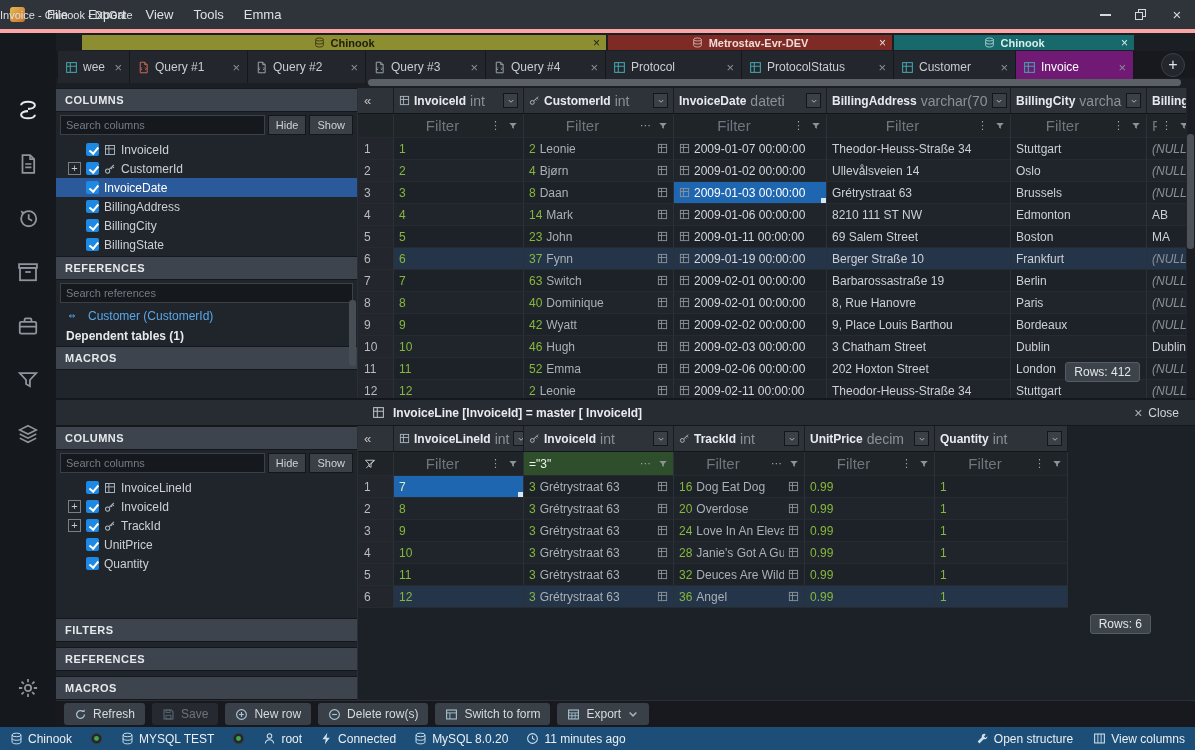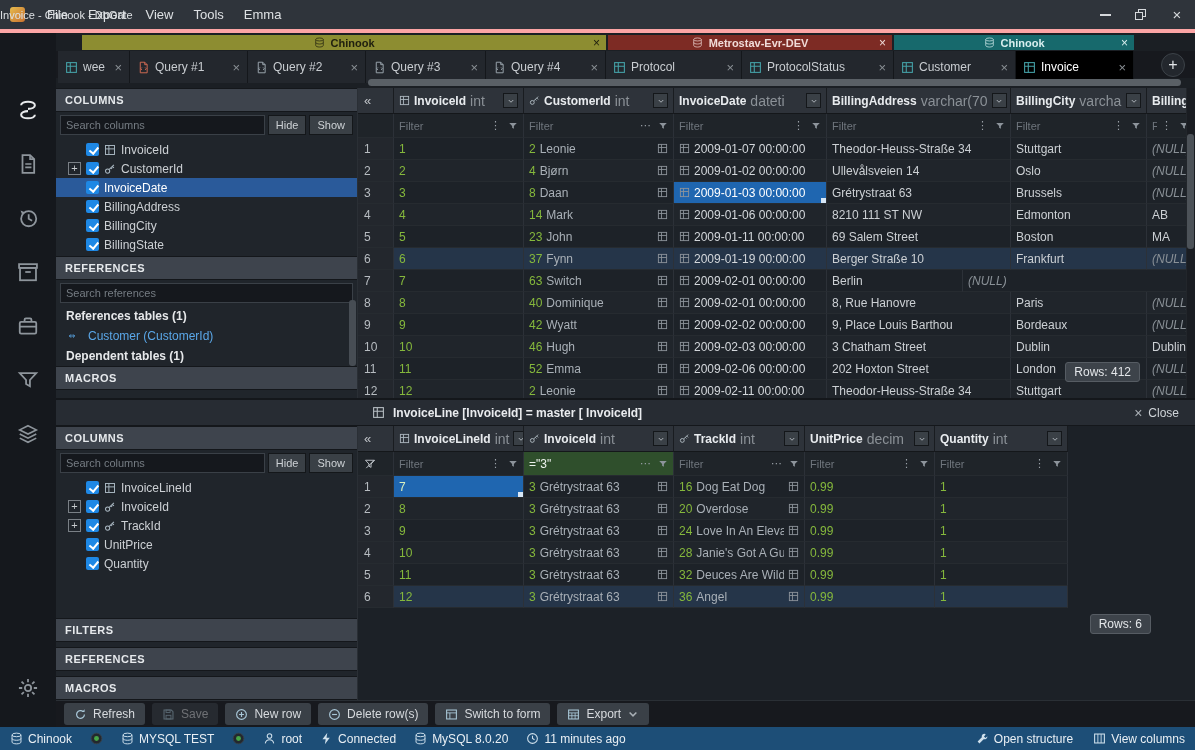--- a/index.html
+++ b/index.html
@@ -24,21 +24,21 @@
 .strip-gear{margin-top:auto;margin-bottom:12px}
 
 .content{position:absolute;top:33px;bottom:23px;left:56px;right:0;display:flex;flex-direction:column}
 .tabgroups{height:16px;margin-top:2px;position:relative}
 .tabgroup{position:absolute;top:0;height:15px;display:flex;align-items:center;justify-content:center;gap:6px;font-size:11px;font-weight:bold}
 .tg0{left:26px;width:524px}.tg1{left:552px;width:284px}.tg2{left:838px;width:240px}
 .tg-ic{opacity:.85}
 .tg-close{position:absolute;right:6px;font-weight:normal;font-size:12px}
 .tabs{height:27px;display:flex;align-items:stretch;background:#17191e;padding-left:2px}
 .tab{display:flex;align-items:center;gap:5px;padding:16px 7px;font-size:12px;background:#23272d;border-right:1px solid #14171b;color:#c9cdd1;overflow:hidden;white-space:nowrap}
-.tab.active{background:#000000;color:#fff}
+.tab.active{background:#701a75;color:#fff}
 .tab-label{overflow:hidden;text-overflow:clip}
 .tclose{color:#8a9095;margin-left:auto;font-size:13px}
 .ic-table{color:#45a2a8}.ic-query{color:#9aa5ad}.ic-query-modified{color:#d06a52}
 .plus-btn{margin-left:auto;margin-right:10px;align-self:center;width:24px;height:24px;border-radius:50%;background:#23272d;border:1px solid #3c4248;color:#e2e5e8;font-size:16px;display:flex;align-items:center;justify-content:center}
 .hscroll{height:10px;position:relative}
 .hthumb{position:absolute;left:312px;right:14px;top:1px;height:7px;background:#5a6066;border-radius:4px}
 
 .upper-split{height:310px;display:flex}
 .lower-split{flex:1;display:flex}
 .side-panel{position:relative;width:302px;background:#20252b;border-right:1px solid #2a2f35;display:flex;flex-direction:column;font-size:12px;overflow:hidden}
@@ -65,21 +65,21 @@
 .g-row.head{height:26px}
 .g-row.filt{height:24px}
 .g-cell{position:relative;display:flex;align-items:center;gap:4px;padding:0 5px;font-size:12px;border-right:1px solid #2c3138;border-bottom:1px solid #262b30;overflow:hidden;white-space:nowrap;min-width:0}
 .head .g-cell{background:#2e333a;border-right:1px solid #191c20;border-bottom:1px solid #14171a}
 .cname{font-weight:bold;color:#e8ebee}
 .ctype{color:#8b9197;font-size:14px}
 .chev{margin-left:auto;flex:0 0 15px;height:15px;background:#3a4046;border:1px solid #14171a;display:flex;align-items:center;justify-content:center;color:#aab0b6}
 .chev svg{width:8px;height:8px}
 .collapse-glyph{color:#c0c4c8;font-size:13px}
 .filt .g-cell{background:#1f2429;color:#6f767d}
-.fph{flex:1;overflow:hidden;font-size:11px;color:#6f767d;text-align:left}
+.fph{flex:1;overflow:hidden;font-size:15px;color:#6f767d;text-align:center}
 .fdots{color:#9aa1a8;font-size:11px;letter-spacing:1px}
 .fun{color:#8d949b}
 .fgreen{background:#2f4f2c !important}
 .fval{flex:1;color:#eef2ee;font-size:12px}
 .rn{background:#23272d;color:#b7bcc1;padding-left:6px}
 .drow .g-cell{background:#1d2228}
 .drow.alt .g-cell{background:#20252b}
 .drow.rowsel .g-cell{background:#253549}
 .drow .g-cell.rn{background:#23272d}
 .cellsel{background:#1f66b0 !important;color:#fff}
@@ -394,21 +394,20 @@
             <div class="tree-item">
               <span class="exp empty"></span>
               <span class="cb"></span>
               <span class="tree-label">BillingState</span>
             </div>
           </div>
           <div class="sec-head">REFERENCES</div>
           <div class="search-row">
             <input class="search-input" placeholder="Search references" style="">
           </div>
-          <div class="ref-title">References tables (1)</div>
           <div class="ref-link">
             <span class="icn link-ic">
               <svg viewBox="0 0 16 16">
                 <path d="M4.5 8h7M4.5 8l2.2-2.2M4.5 8l2.2 2.2M11.5 8L9.3 5.8M11.5 8l-2.2 2.2" stroke="currentColor" fill="none" stroke-width="1.2"></path>
               </svg>
             </span>
             <span>Customer (CustomerId)</span>
           </div>
           <div class="ref-title">Dependent tables (1)</div>
           <div class="sec-head">MACROS</div>
@@ -722,20 +721,21 @@
             </div>
             <div class="g-cell uc3">
               <span class="icn cell-ic">
                 <svg viewBox="0 0 16 16">
                   <rect x="2" y="2" width="12" height="12" fill="none" stroke="currentColor" stroke-width="1.3"></rect>
                   <path d="M2 6.5h12M6.5 2v12" stroke="currentColor" stroke-width="1.3"></path>
                 </svg>
               </span>
               <span class="dval">2009-02-01 00:00:00</span>
             </div>
+            <div class="g-cell uc4">Barbarossastraße 19</div>
             <div class="g-cell uc5">Berlin</div>
             <div class="g-cell uc6 nullv">(NULL)</div>
           </div>
           <div class="g-row drow alt">
             <div class="g-cell rn uc0">8</div>
             <div class="g-cell uc1">
               <span class="num">8</span>
             </div>
             <div class="g-cell uc2">
               <span class="num">40</span>

